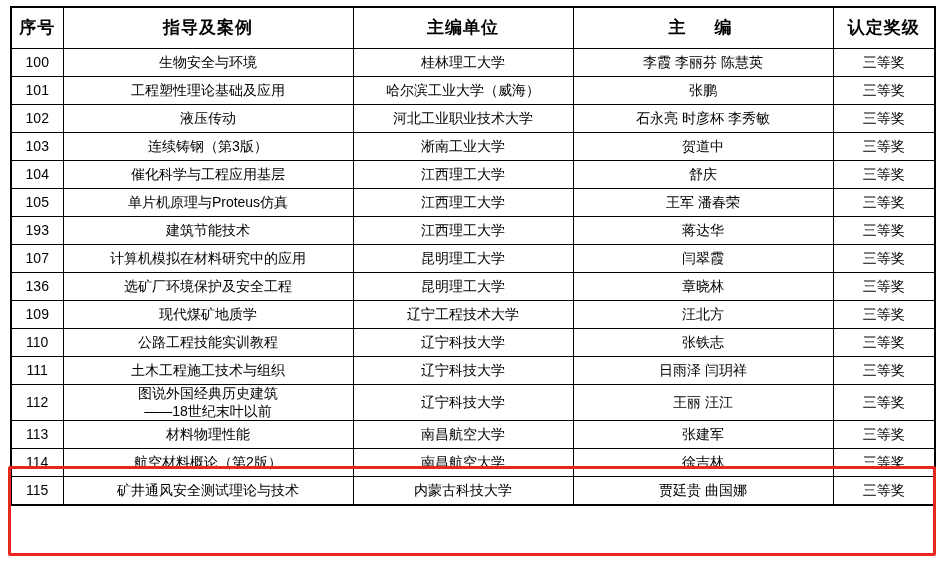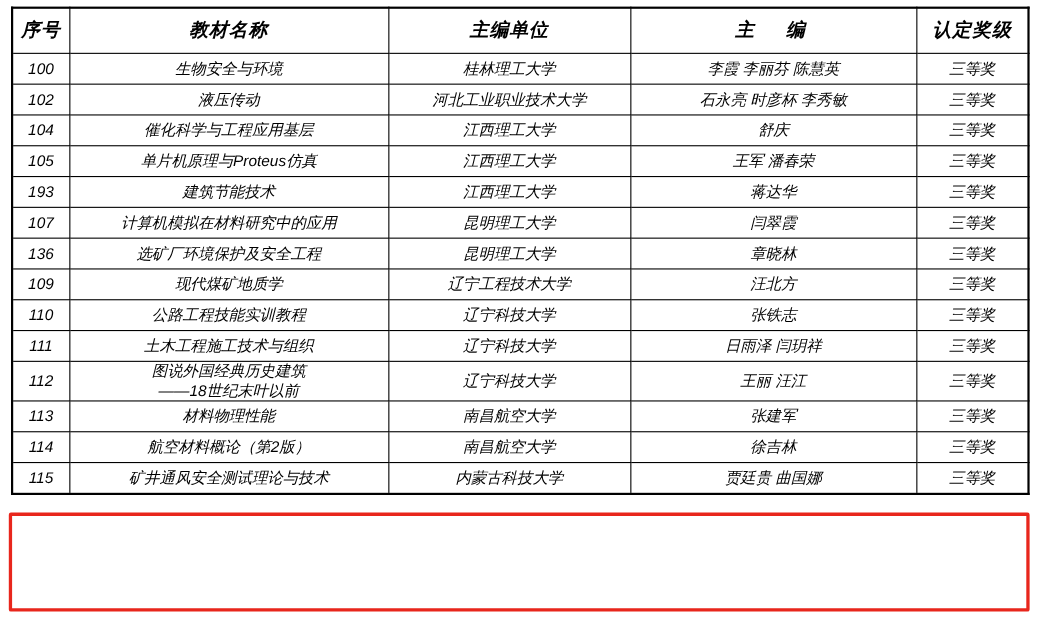--- a/index.html
+++ b/index.html
@@ -13,21 +13,20 @@
     font-family: "Liberation Sans", "DejaVu Sans", sans-serif;
     color: #000000;
     overflow: hidden;
   }
   #sheet {
     position: relative;
     width: 944px;
     height: 563px;
     box-sizing: border-box;
     padding: 6px 10px 4px 10px;
-    font-style: italic;
   }
   table.award-table {
     width: 924px;
     border-collapse: collapse;
     table-layout: fixed;
     border: 2px solid #000;
   }
   table.award-table col.c-no    { width: 52px; }
   table.award-table col.c-name  { width: 290px; }
   table.award-table col.c-unit  { width: 220px; }
@@ -97,43 +96,61 @@
     <colgroup>
       <col class="c-no">
         <col class="c-name">
         <col class="c-unit">
         <col class="c-chief">
         <col class="c-grade">
     </colgroup>
     <thead>
       <tr>
         <th>序号</th>
-        <th>教材名称</th>
+        <th>指导及案例</th>
         <th>主编单位</th>
         <th class="chief-head">主　编</th>
         <th>认定奖级</th>
       </tr>
     </thead>
     <tbody id="table-body">
         <tr>
           <td class="col-no">100</td>
           <td class="col-name">
             <span class="sub-line">生物安全与环境</span>
           </td>
           <td class="col-unit">桂林理工大学</td>
           <td class="col-chief">李霞 李丽芬 陈慧英</td>
           <td class="col-grade">三等奖</td>
         </tr>
         <tr>
+          <td class="col-no">101</td>
+          <td class="col-name">
+            <span class="sub-line">工程塑性理论基础及应用</span>
+          </td>
+          <td class="col-unit">哈尔滨工业大学（威海）</td>
+          <td class="col-chief">张鹏</td>
+          <td class="col-grade">三等奖</td>
+        </tr>
+        <tr>
           <td class="col-no">102</td>
           <td class="col-name">
             <span class="sub-line">液压传动</span>
           </td>
           <td class="col-unit">河北工业职业技术大学</td>
           <td class="col-chief">石永亮 时彦杯 李秀敏</td>
+          <td class="col-grade">三等奖</td>
+        </tr>
+        <tr>
+          <td class="col-no">103</td>
+          <td class="col-name">
+            <span class="sub-line">连续铸钢（第3版）</span>
+          </td>
+          <td class="col-unit">淅南工业大学</td>
+          <td class="col-chief">贺道中</td>
           <td class="col-grade">三等奖</td>
         </tr>
         <tr>
           <td class="col-no">104</td>
           <td class="col-name">
             <span class="sub-line">催化科学与工程应用基层</span>
           </td>
           <td class="col-unit">江西理工大学</td>
           <td class="col-chief">舒庆</td>
           <td class="col-grade">三等奖</td>

